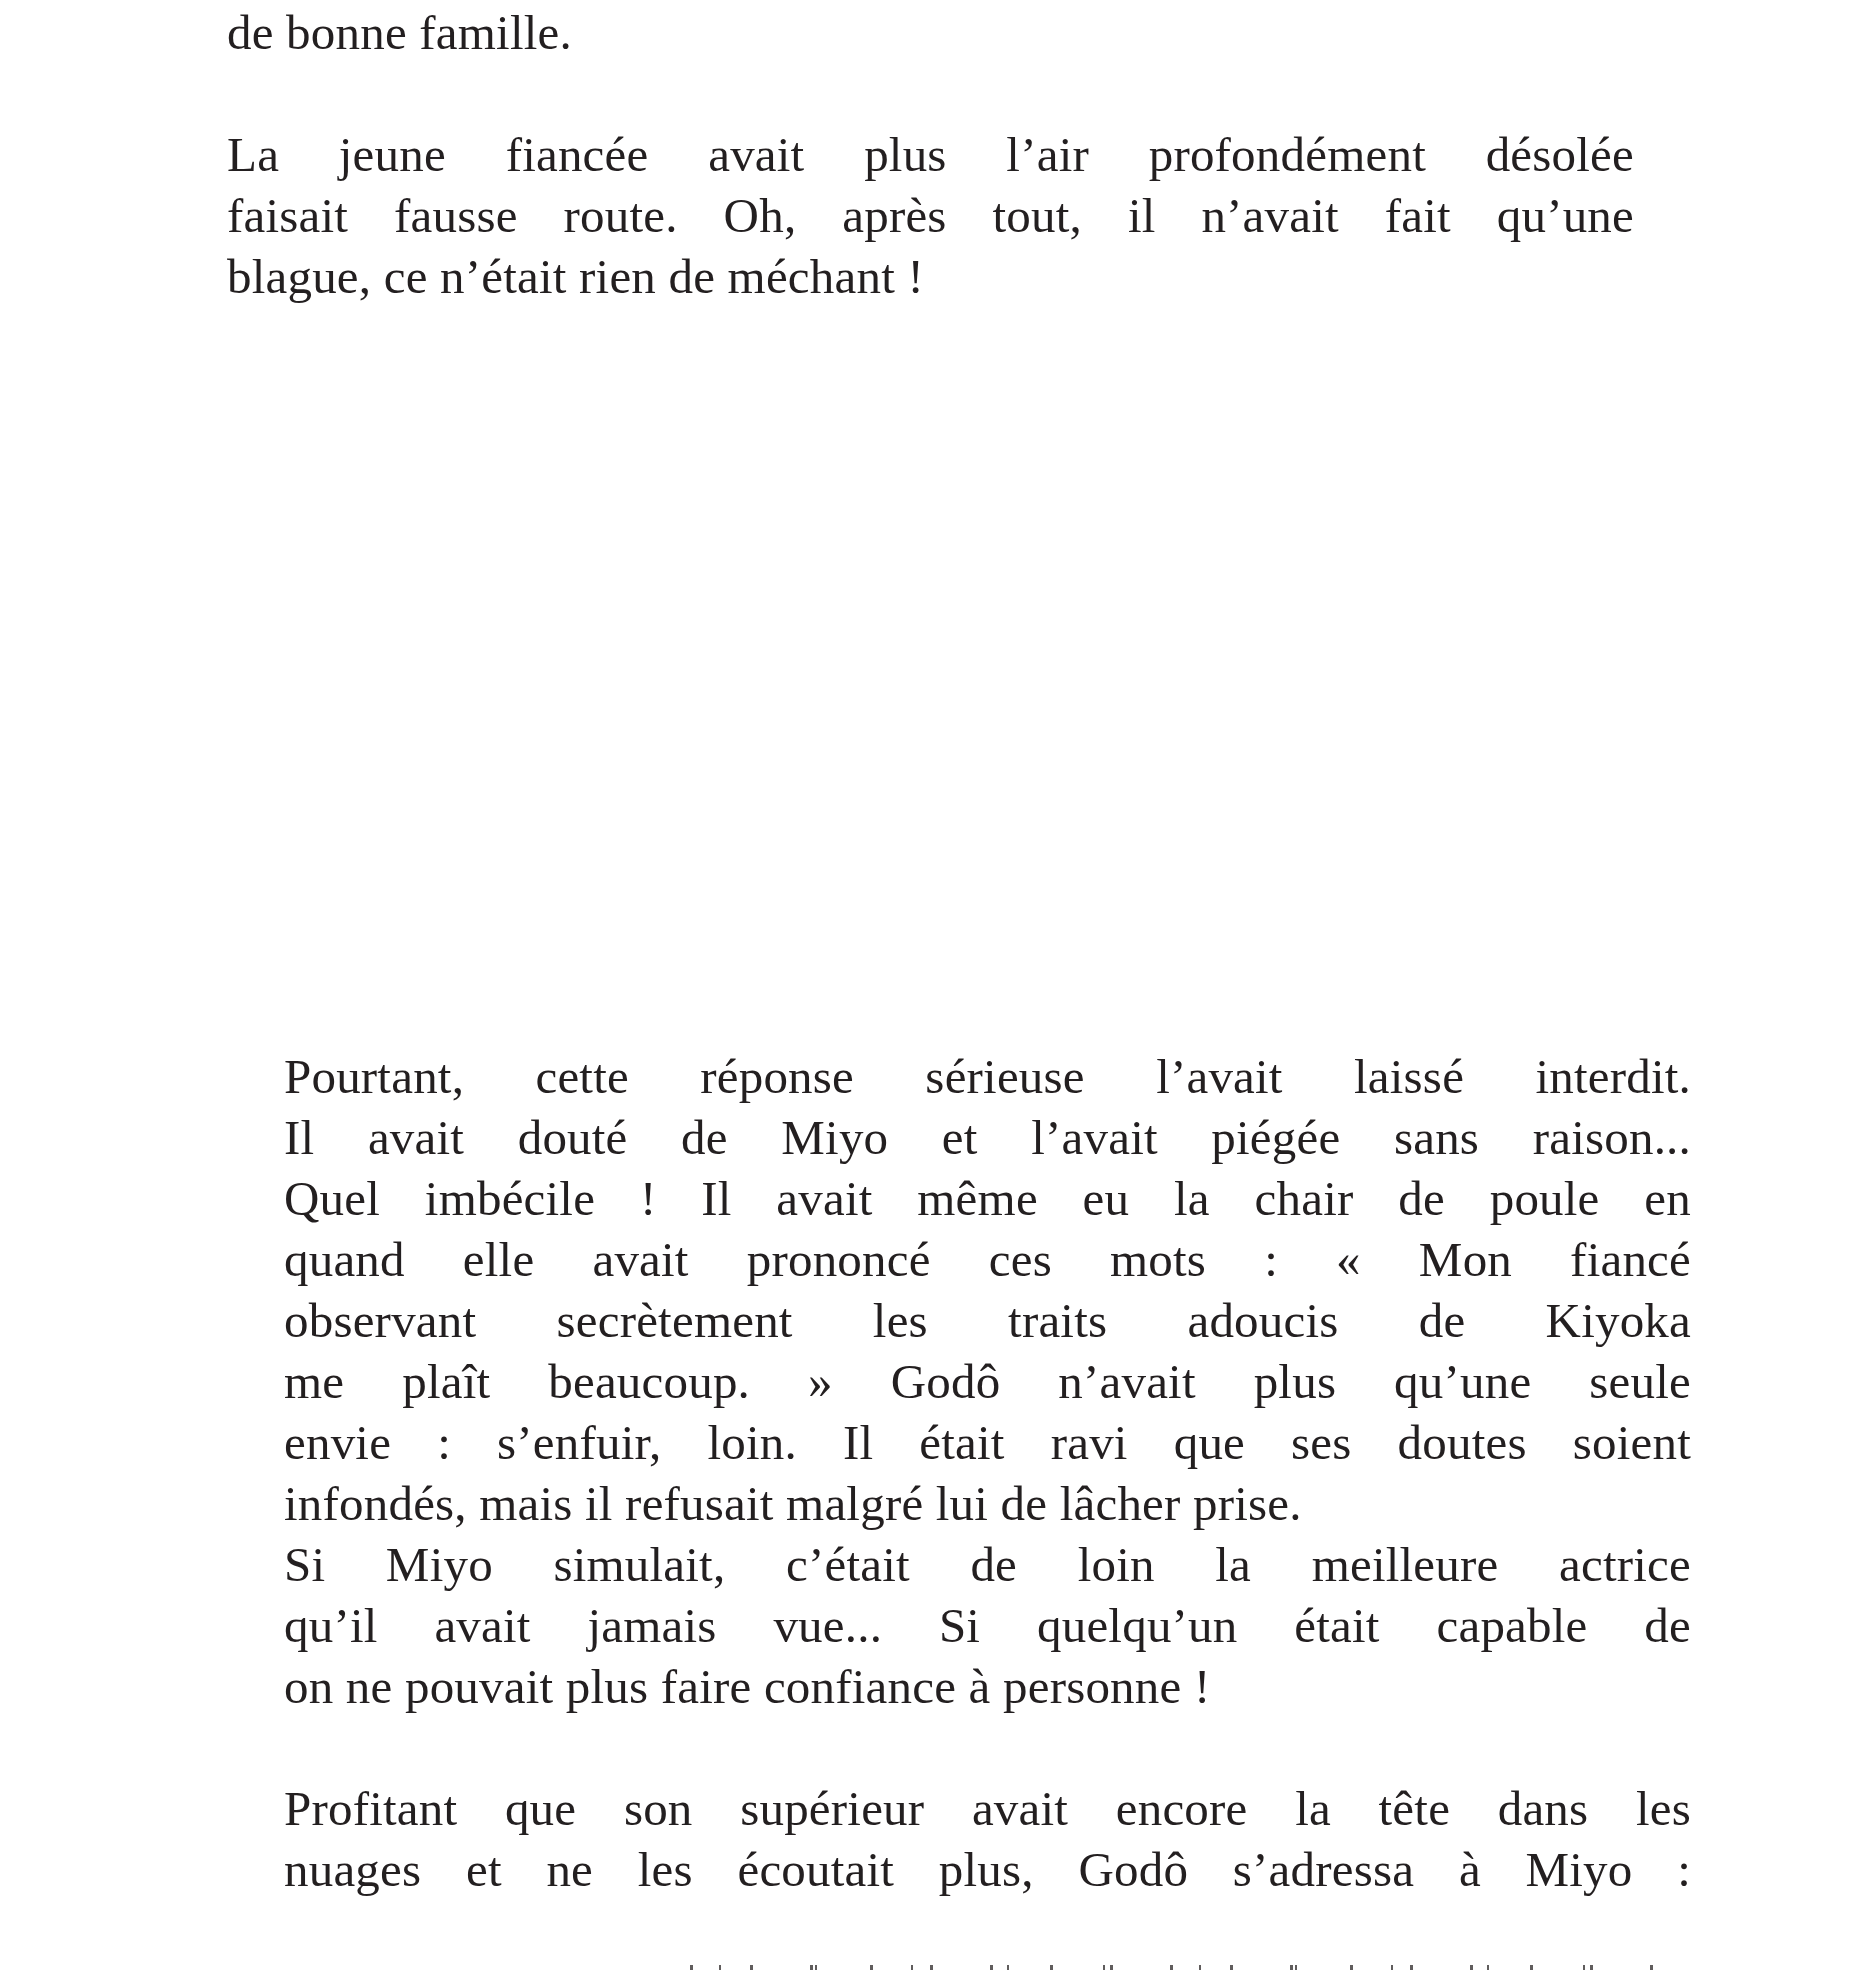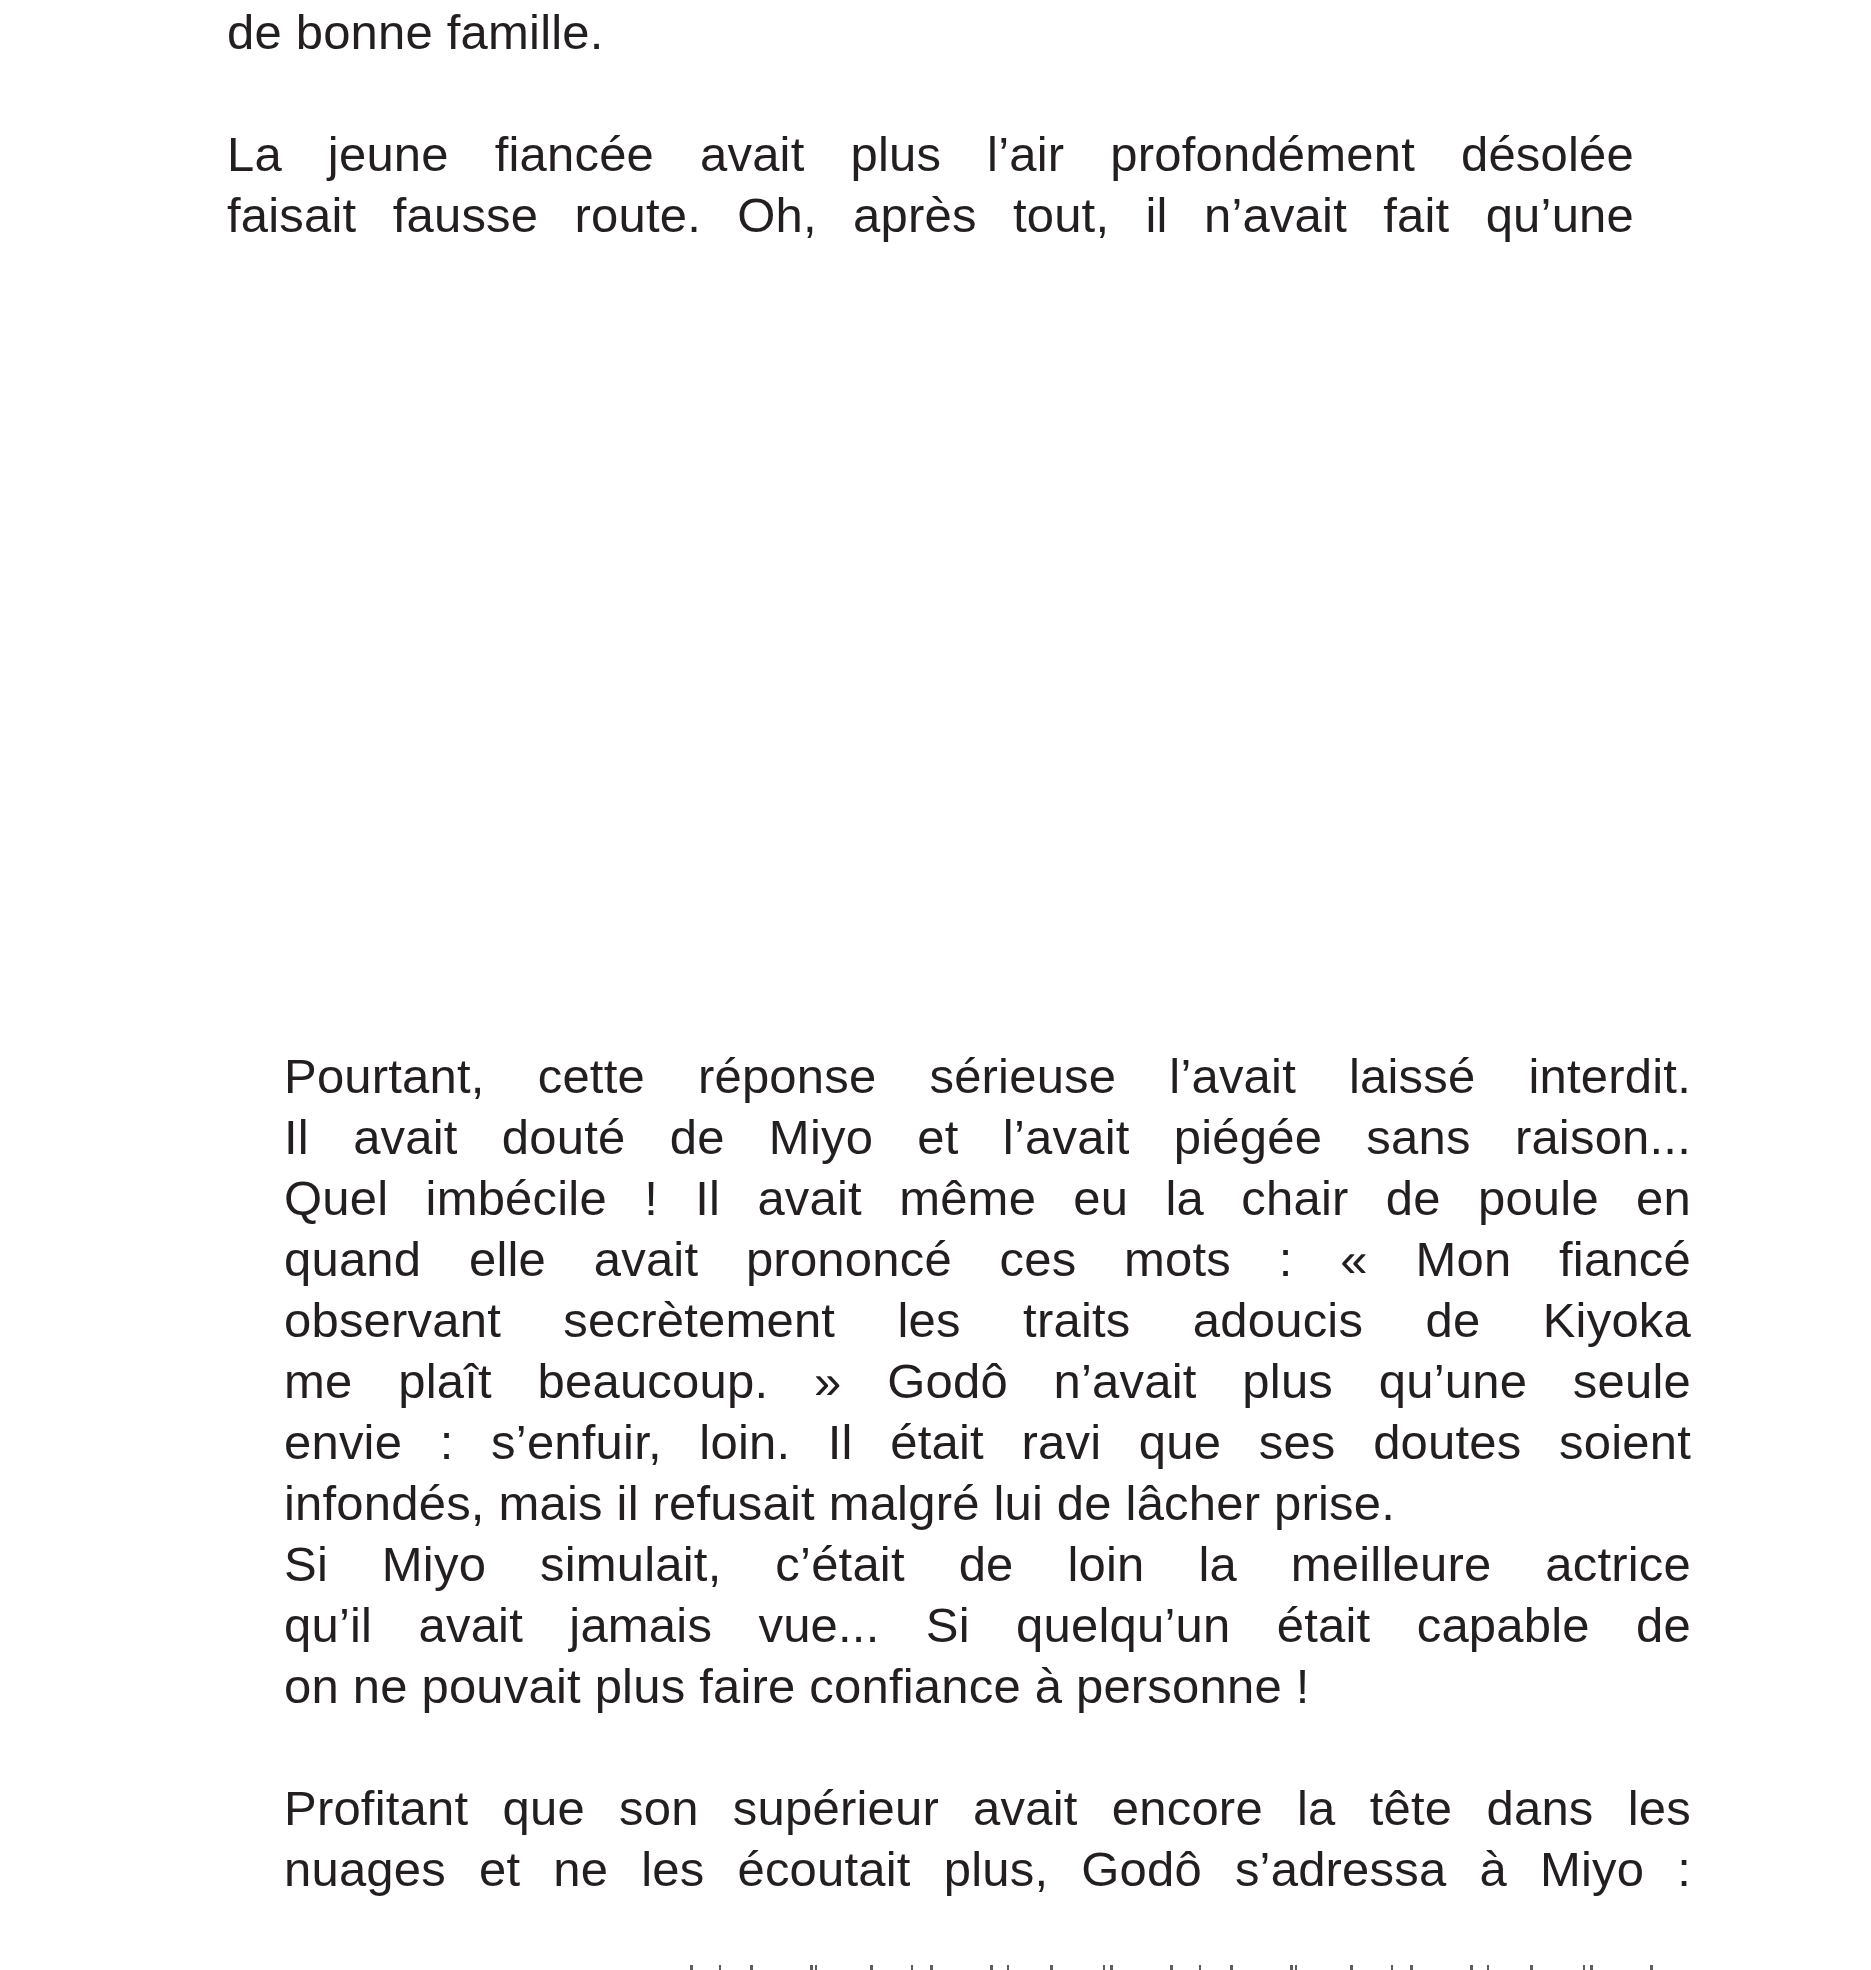--- a/index.html
+++ b/index.html
@@ -17,21 +17,21 @@
     background: #ffffff;
     font-family: "Liberation Sans", "DejaVu Sans", sans-serif;
     color: #231f20;
   }
   .block {
     position: absolute;
     width: 1407px;
   }
   .block-top    { left: 227px; top: 2px; }
   .block-bottom { left: 284px; top: 1046px; }
-  .para { margin: 0; padding: 0; }
+  .para { margin: 0; padding: 0; font-family: Liberation Serif, serif; }
   .line {
     display: block;
     font-size: 49px;
     line-height: 61px;
     letter-spacing: 0.2px;
     white-space: normal;
   }
   .just {
     text-align: justify;
     text-align-last: justify;
@@ -61,20 +61,21 @@
 <div class="page">
 
   <section class="block block-top">
     <div class="para">
       <div class="line left">de bonne famille.</div>
     </div>
     <div class="blank-line"></div>
     <div class="para">
       <div class="line just">La jeune fiancée avait plus l’air profondément désolée</div>
       <div class="line just">faisait fausse route. Oh, après tout, il n’avait fait qu’une</div>
+      <div class="line left">blague, ce n’était rien de méchant !</div>
     </div>
   </section>
 
   <section class="block block-bottom">
     <div class="para">
       <div class="line just">Pourtant, cette réponse sérieuse l’avait laissé interdit.</div>
       <div class="line just">Il avait douté de Miyo et l’avait piégée sans raison...</div>
       <div class="line just">Quel imbécile ! Il avait même eu la chair de poule en</div>
       <div class="line just">quand elle avait prononcé ces mots : « Mon fiancé</div>
       <div class="line just">observant secrètement les traits adoucis de Kiyoka</div>

